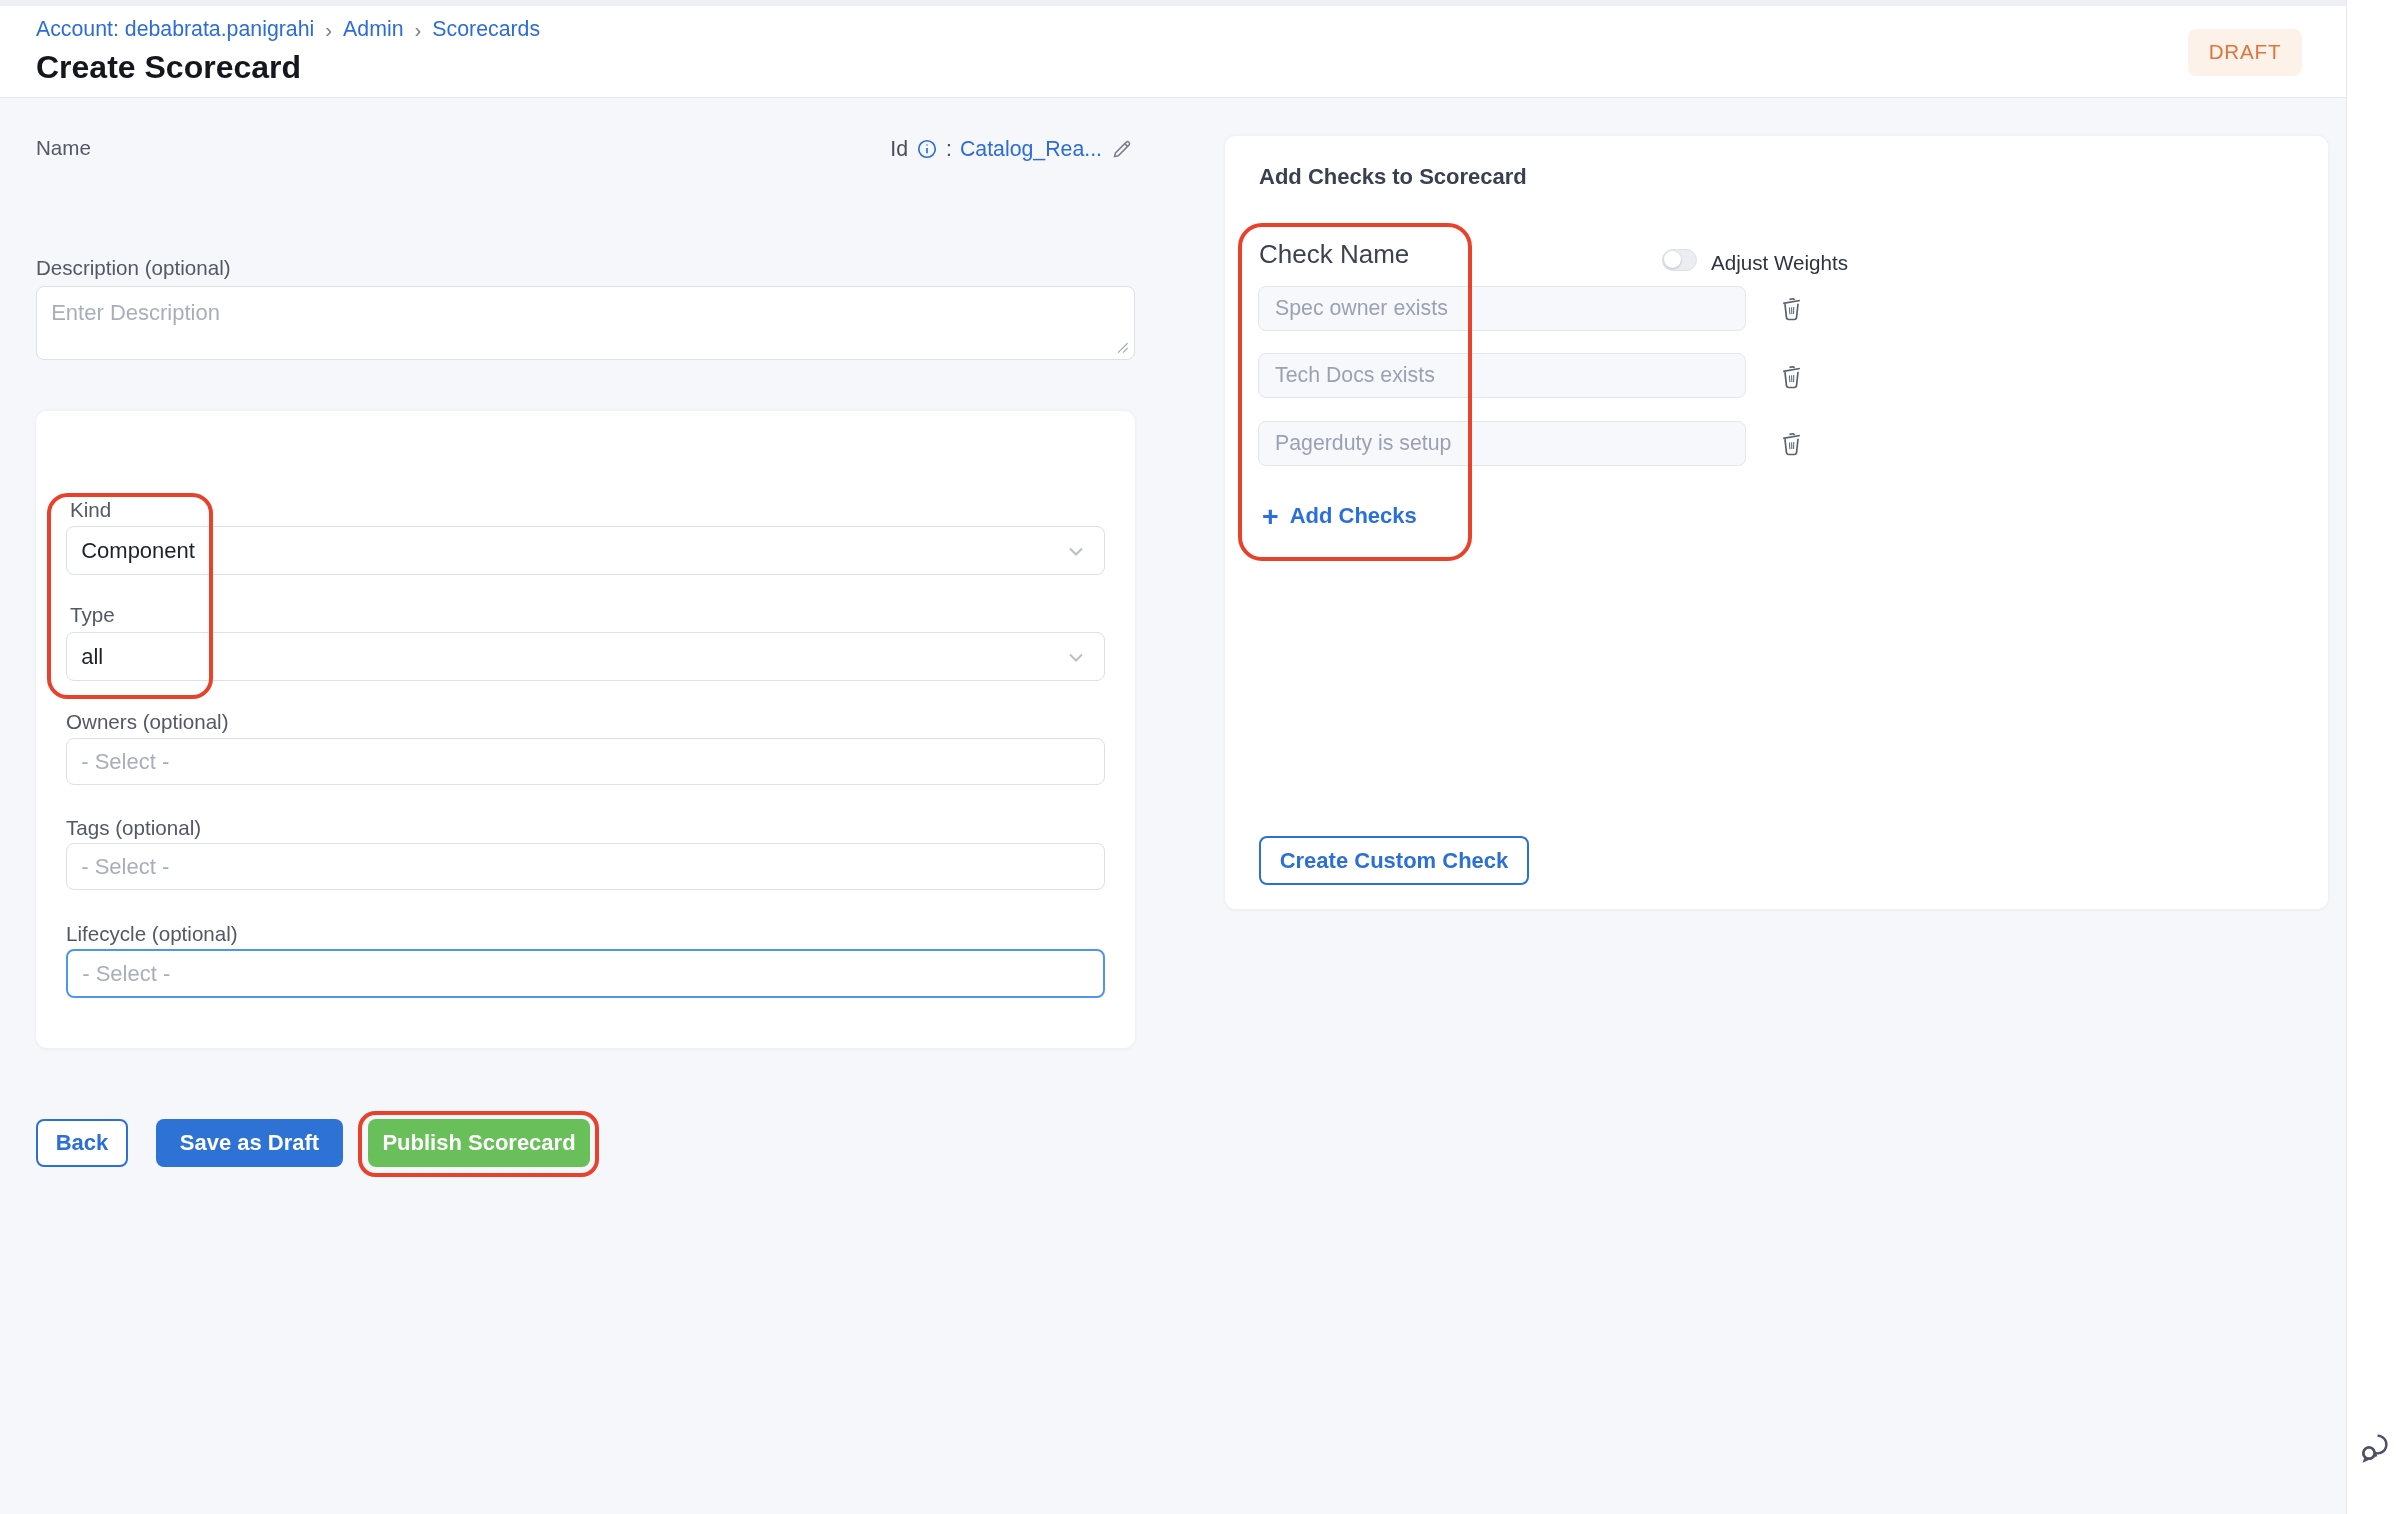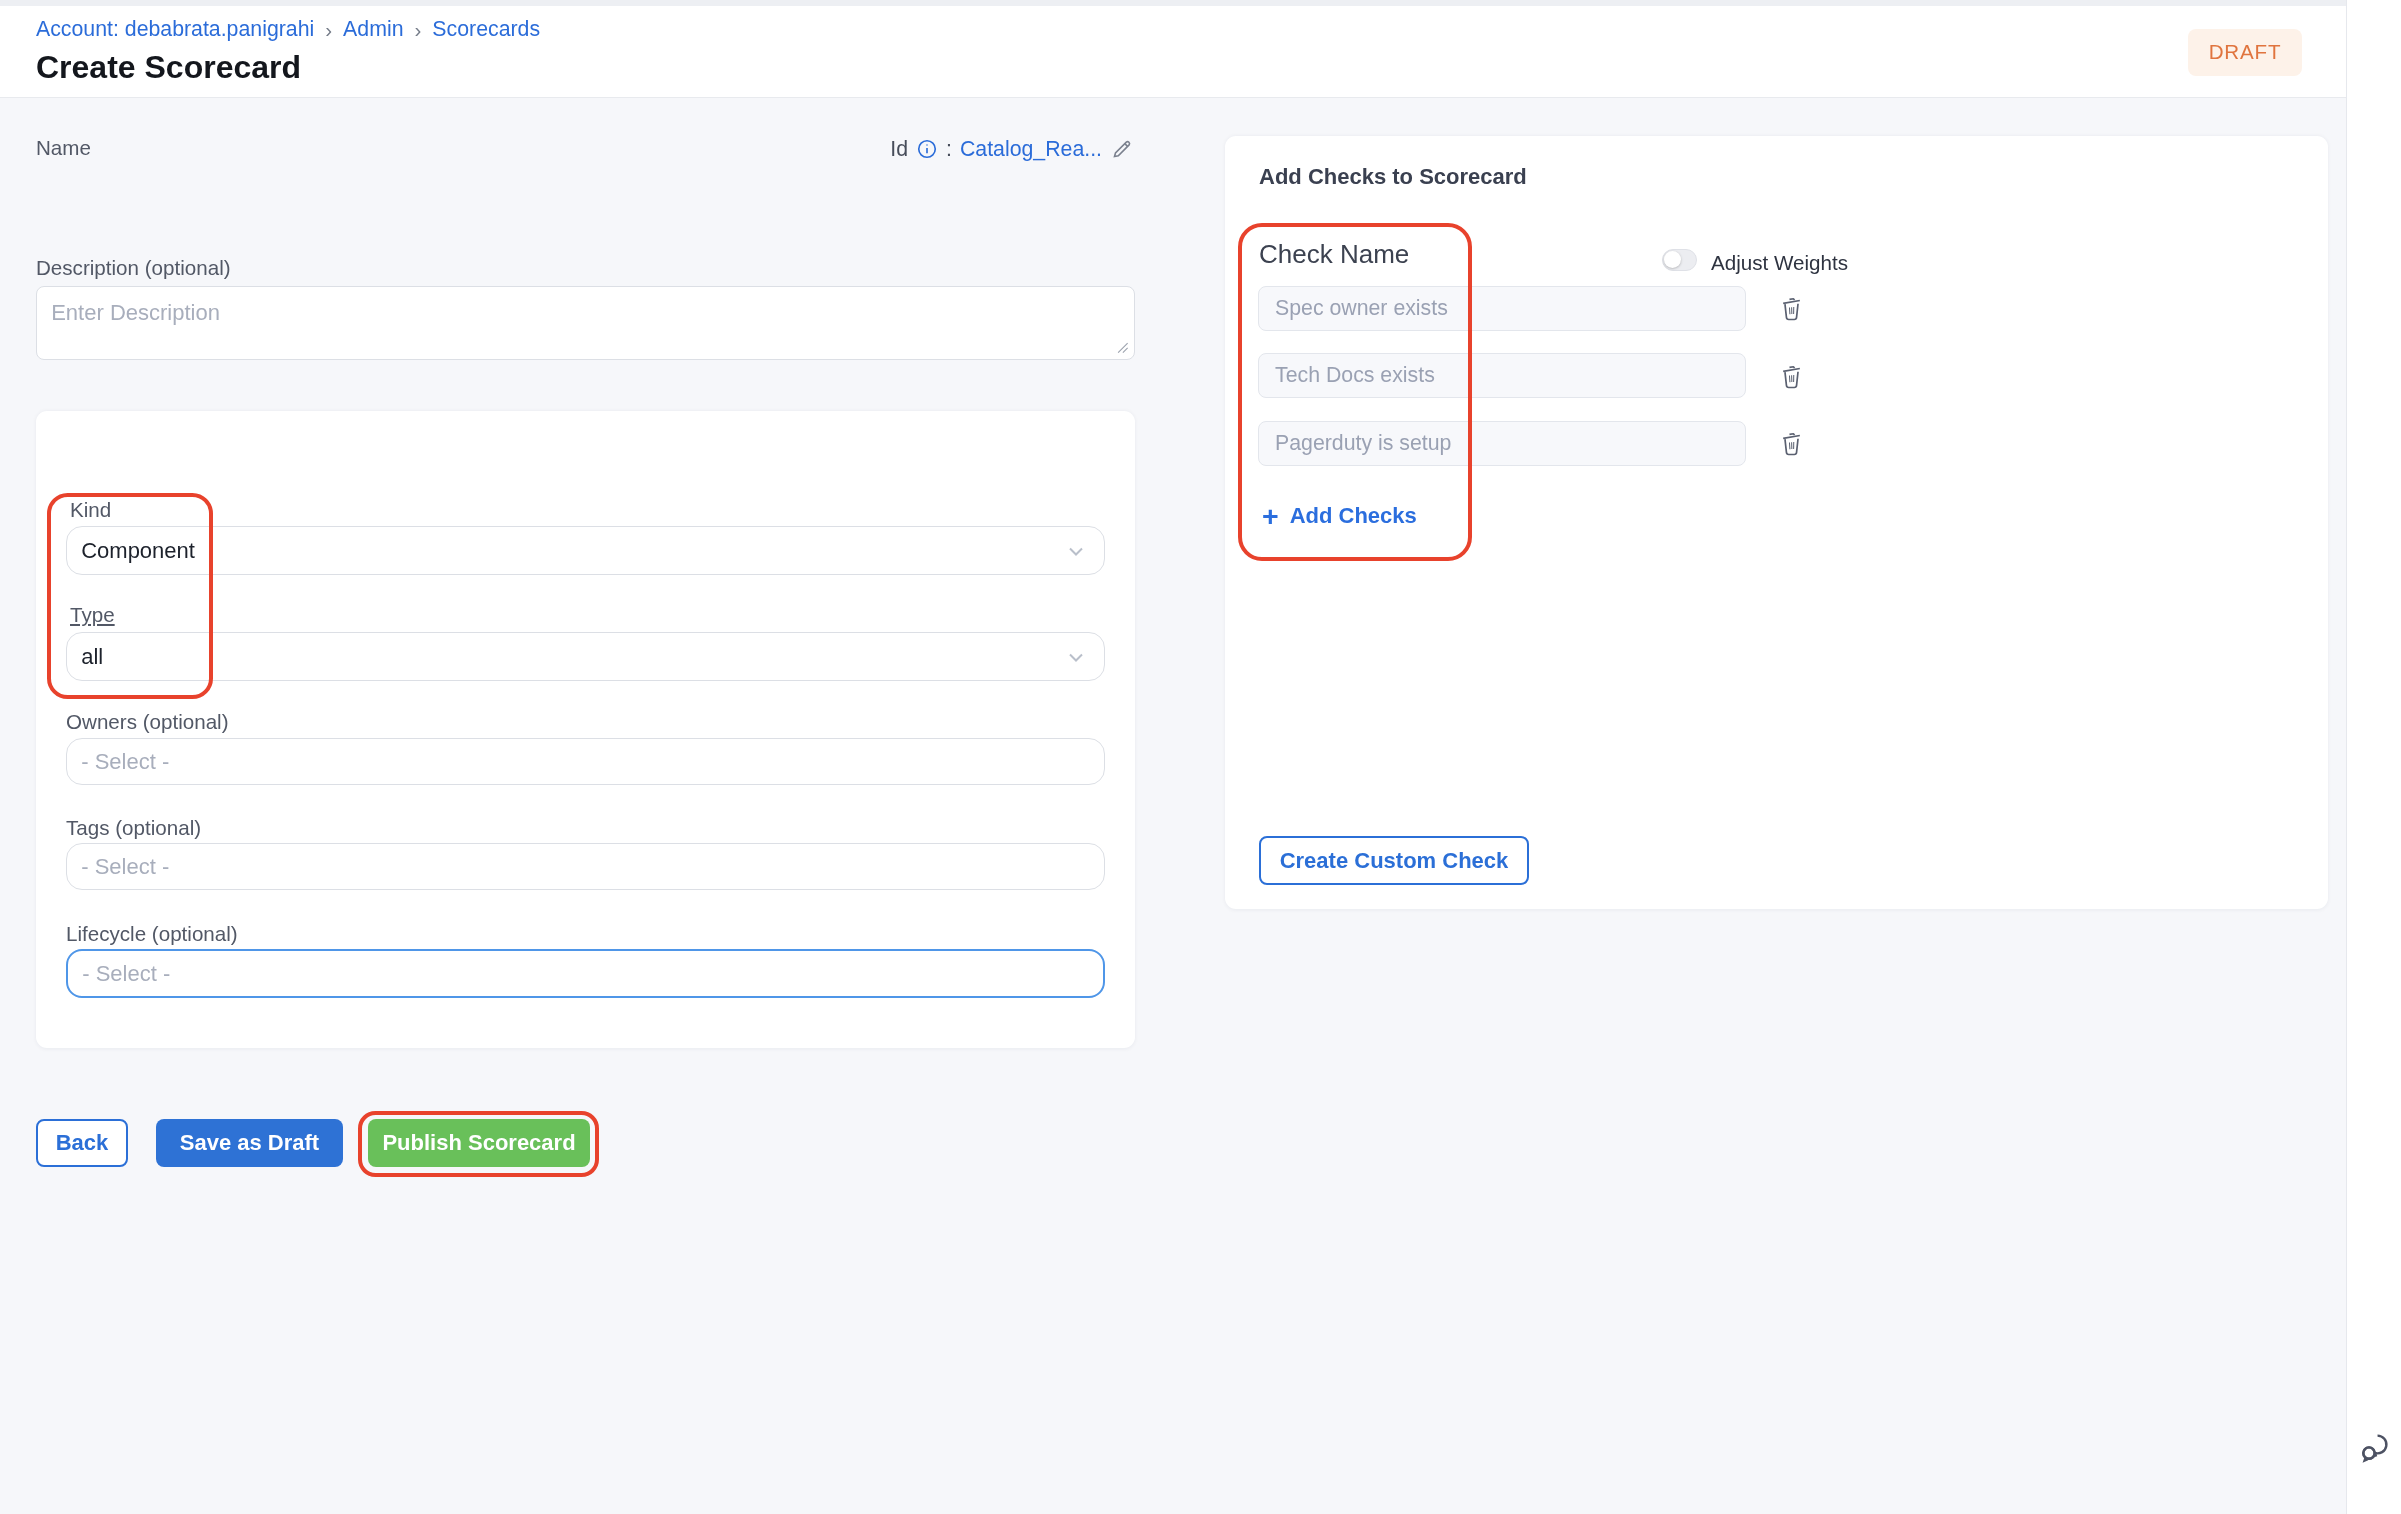--- a/index.html
+++ b/index.html
@@ -22,21 +22,21 @@
   .right-rail { top:0; right:0; width:55px; height:1515px; background:#ffffff; border-left:1.6px solid #e6e8ed; }
   .chat-fab { left:2356px; top:1429px; width:38px; height:38px; cursor:pointer; }
 
   
   .field-label { font-size:20.6px; color:#525866; }
   .text-input { background:#fff; border:1.6px solid #dcdfe5; border-radius:8px; font-size:22px; color:#1d222c;
                 padding:0 14.2px; font-family:"Liberation Sans", sans-serif; width:100%; height:100%; outline:none; }
   .text-area { background:#fff; border:1.6px solid #dcdfe5; border-radius:8px; font-size:22px; color:#1d222c;
                padding:12.6px 14.2px; font-family:"Liberation Sans", sans-serif; width:100%; height:100%; resize:none; outline:none; }
   .text-input::placeholder, .text-area::placeholder { color:#a8aebc; }
-  .select-box { background:#fff; border:1.6px solid #dcdfe5; border-radius:16px; display:flex; align-items:center;
+  .select-box { background:#fff; border:1.6px solid #dcdfe5; border-radius:8px; display:flex; align-items:center;
                 justify-content:space-between; padding:0 16px 0 14.2px; cursor:pointer; }
   .select-value { font-size:22px; color:#1d222c; }
   .select-placeholder { font-size:22px; color:#a8aebc; }
   .chevron { width:24px; height:24px; flex:0 0 auto; }
 
   .card { background:#fff; border-radius:11px; box-shadow:0 0.8px 4.7px rgba(20,30,60,.06); }
   .section-heading { font-size:22px; font-weight:bold; color:#3a4050; }
 
   
   .red-box { border:4.7px solid #e8422c; background:transparent; pointer-events:none; }
@@ -132,21 +132,21 @@
   <div class="abs card" style="left:36px; top:411px; width:1099px; height:637px;"></div>
 
   <div class="abs field-label" style="left:70px; top:498px;">Kind</div>
   <div class="abs select-box" style="left:66px; top:526px; width:1039px; height:49px;">
     <span class="select-value">Component</span>
     <svg class="chevron" viewBox="0 0 24 24" fill="none" stroke="#b9bfca" stroke-width="2">
         <polyline points="6,9.5 12,15.5 18,9.5"></polyline>
       </svg>
   </div>
 
-  <div class="abs field-label" style="left:70px; top:603px;text-decoration:underline;">Type</div>
+  <div class="abs field-label" style="left:70px; top:603px;">Type</div>
   <div class="abs select-box" style="left:66px; top:632px; width:1039px; height:49px;">
     <span class="select-value">all</span>
     <svg class="chevron" viewBox="0 0 24 24" fill="none" stroke="#b9bfca" stroke-width="2">
         <polyline points="6,9.5 12,15.5 18,9.5"></polyline>
       </svg>
   </div>
 
   <div class="abs field-label" style="left:66px; top:710px;">Owners (optional)</div>
   <div class="abs select-box" style="left:66px; top:738px; width:1039px; height:47px;">
     <span class="select-placeholder">- Select -</span>

